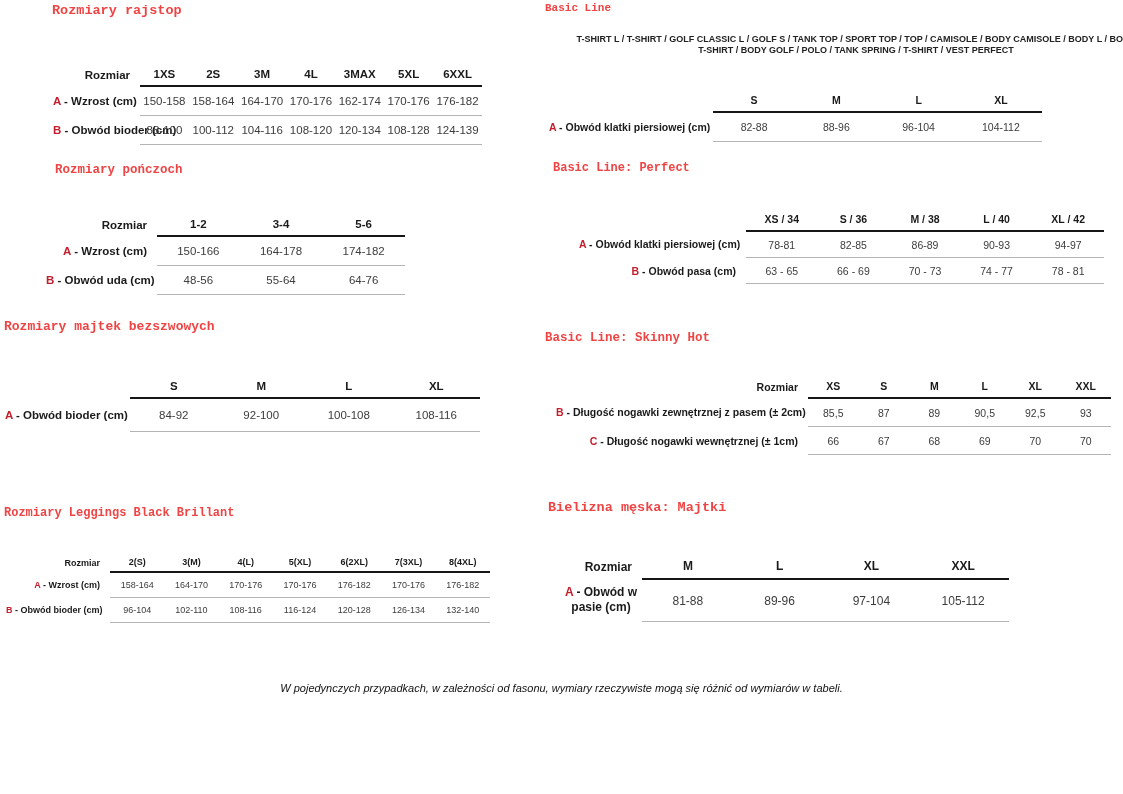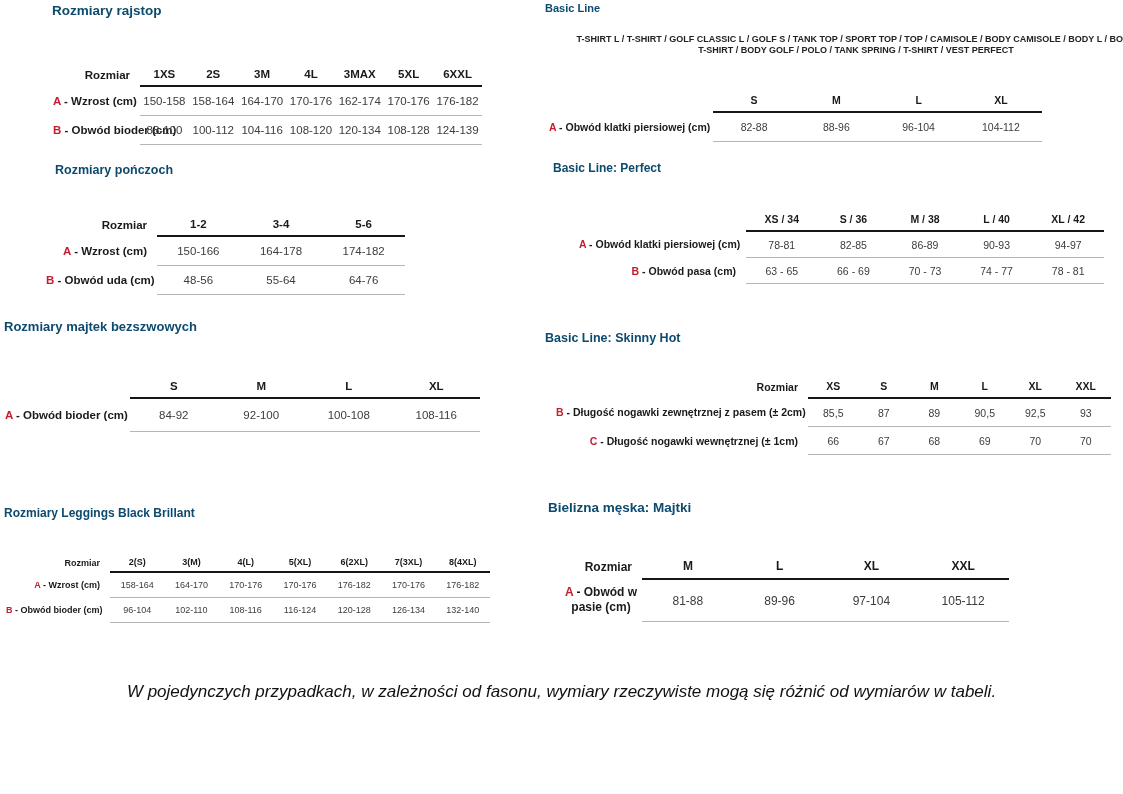--- a/index.html
+++ b/index.html
@@ -1,18 +1,18 @@
 <!DOCTYPE html>
 <html><head>
 <meta charset="utf-8">
 <style>
   html,body{margin:0;padding:0;background:#fff;}
   #page{position:relative;width:1123px;height:794px;background:#ffffff;overflow:hidden;
         font-family:"Liberation Sans",sans-serif;color:#1d1d1d;}
-  .sec-title{position:absolute;font-weight:bold;color:#0c4a6e;white-space:nowrap;}
+  .sec-title{position:absolute;font-weight:bold;color:#ef4444;white-space:nowrap;font-family:Liberation Mono, monospace;}
   .tblwrap{position:absolute;}
   .size-table{width:100%;border-collapse:collapse;table-layout:fixed;}
   .size-table col.lbl-col{width:var(--lblw);}
   .size-table th{font-weight:bold;color:#1a1a1a;vertical-align:bottom;padding:0 0 5px 0;height:var(--headh);}
   .size-table th.col{border-bottom:2px solid #161616;}
   .size-table th.lbl{text-align:right;padding-right:10px;white-space:nowrap;}
   .size-table td{height:var(--rowh);vertical-align:middle;}
   .size-table td.val{text-align:center;border-bottom:1px solid #b5b5b5;color:#3c3c3c;}
   .size-table td.lbl{text-align:right;padding-right:10px;font-weight:bold;color:#1a1a1a;white-space:nowrap;}
   .letter{font-weight:bold;}
@@ -34,21 +34,21 @@
   #t-ponczochy{left:18px; top:163px;font-size:12.5px;padding-left:37px;}
   #t-majtki   {left:4px;  top:319px;font-size:13px;}
   #t-leggings {left:4px;  top:506px;font-size:12px;}
   #t-basic    {left:545px;top:2px;  font-size:11px;}
   #t-perfect  {left:553px;top:161px;font-size:12px;}
   #t-skinny   {left:545px;top:331px;font-size:12.5px;}
   #t-bielizna {left:548px;top:500px;font-size:13.5px;}
   #sub-basic{position:absolute;left:548px;top:34px;width:560px;text-align:center;
              font-size:9px;line-height:10.5px;font-weight:bold;color:#222;margin-left:28px;}
   #footer-note{position:absolute;left:0;top:682px;width:1123px;text-align:center;
-               font-size:17px;font-style:italic;color:#111;}
+               font-size:11px;font-style:italic;color:#111;}
 </style>
 </head>
 <body>
 
 <div id="page">
 
   <div class="sec-title" id="t-rajstopy">Rozmiary rajstop</div>
   <div class="tblwrap" id="w-rajstopy">
       <table class="size-table">
         <colgroup>

